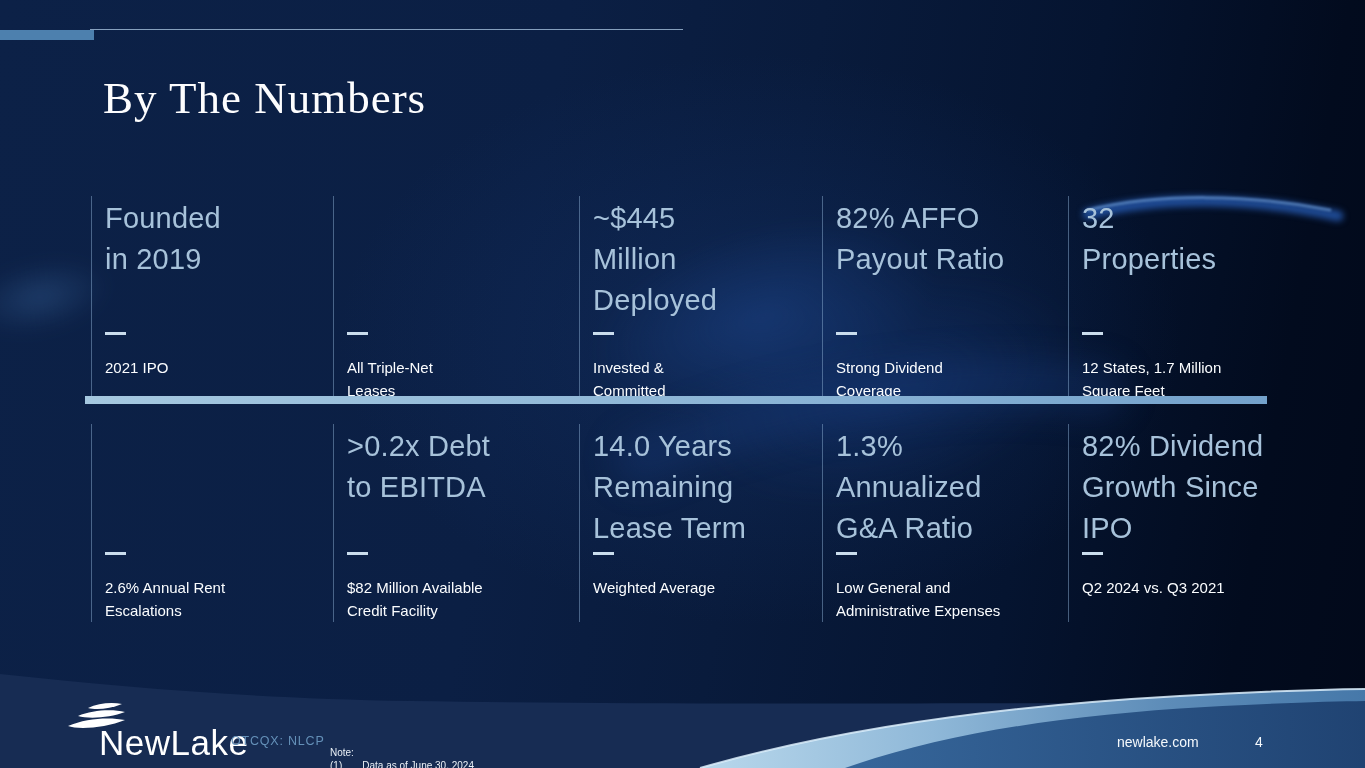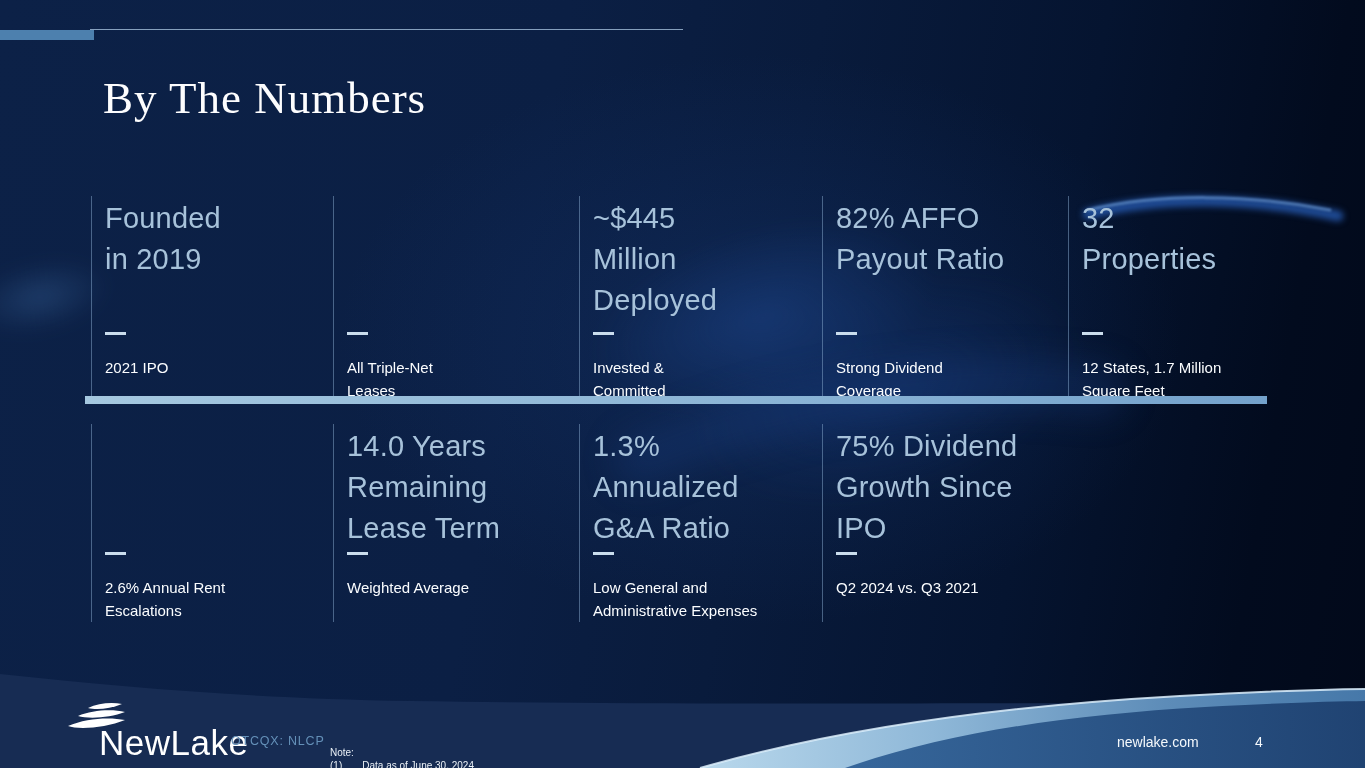--- a/index.html
+++ b/index.html
@@ -137,36 +137,43 @@
 
   <div class="mid-divider"></div>
 
   <div class="stats-row row-2">
     <div class="stat-cell">
       <div class="stat-dash"></div>
       <div class="stat-detail">2.6% Annual Rent
 Escalations</div>
     </div>
     <div class="stat-cell">
+      <div class="stat-heading">&gt;0.2x Debt
+to EBITDA</div>
+      <div class="stat-dash"></div>
+      <div class="stat-detail">$82 Million Available
+Credit Facility</div>
+    </div>
+    <div class="stat-cell">
       <div class="stat-heading">14.0 Years
 Remaining
 Lease Term</div>
       <div class="stat-dash"></div>
       <div class="stat-detail">Weighted Average</div>
     </div>
     <div class="stat-cell">
       <div class="stat-heading">1.3%
 Annualized
 G&amp;A Ratio</div>
       <div class="stat-dash"></div>
       <div class="stat-detail">Low General and
 Administrative Expenses</div>
     </div>
     <div class="stat-cell">
-      <div class="stat-heading">75% Dividend
+      <div class="stat-heading">82% Dividend
 Growth Since
 IPO</div>
       <div class="stat-dash"></div>
       <div class="stat-detail">Q2 2024 vs. Q3 2021</div>
     </div>
   </div>
 
   <svg class="footer-art" width="1365" height="108" viewBox="0 0 1365 108">
     <defs>
       <linearGradient id="gradLight" x1="700" y1="0" x2="1365" y2="0" gradientUnits="userSpaceOnUse">

